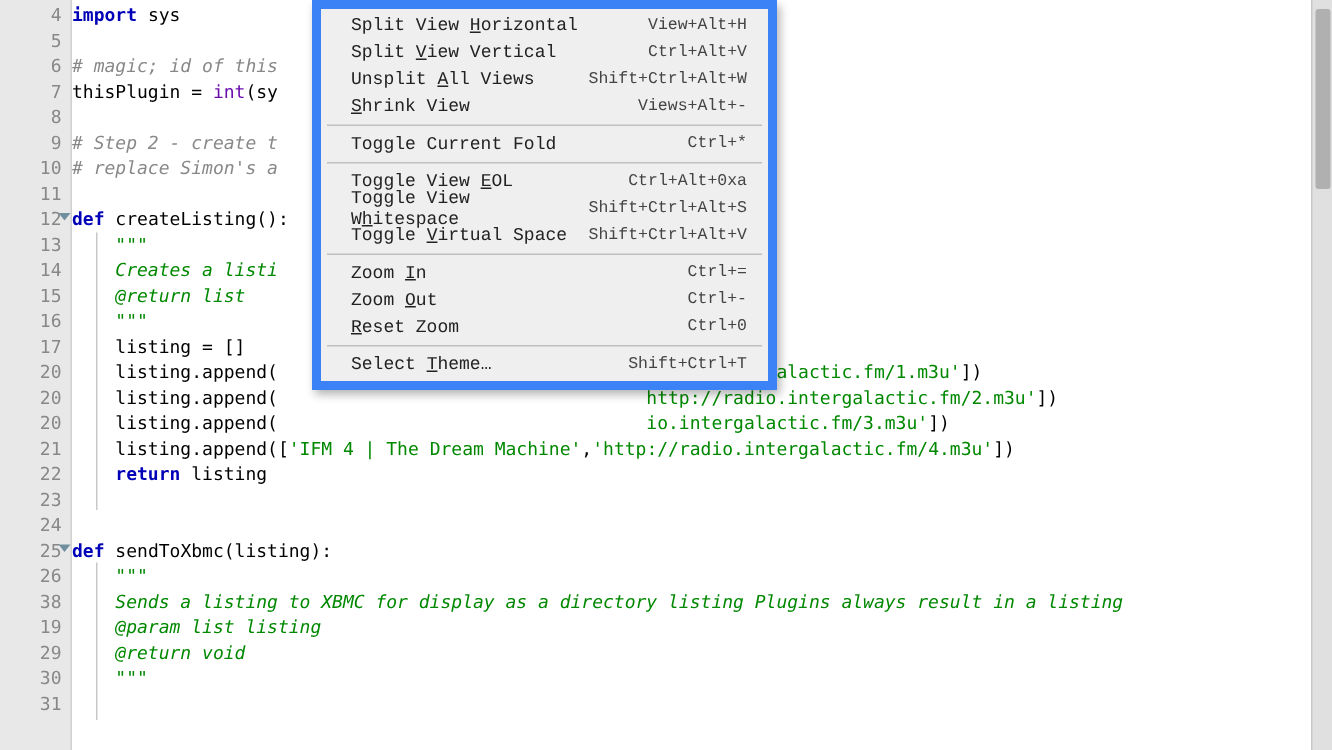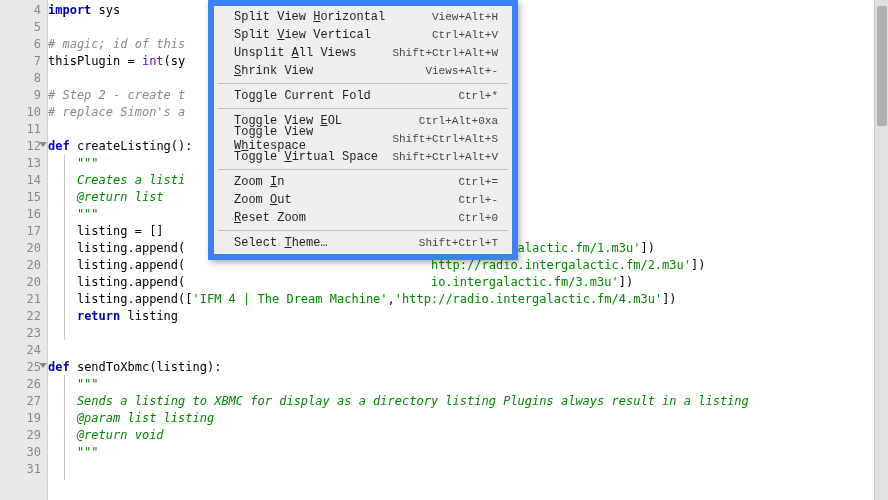--- a/index.html
+++ b/index.html
@@ -125,21 +125,21 @@
       <div class="ln">17</div>
       <div class="ln">20</div>
       <div class="ln">20</div>
       <div class="ln">20</div>
       <div class="ln">21</div>
       <div class="ln">22</div>
       <div class="ln">23</div>
       <div class="ln">24</div>
       <div class="ln">25<div class="fold-marker"></div></div>
       <div class="ln">26</div>
-      <div class="ln">27</div>
+      <div class="ln">38</div>
       <div class="ln">19</div>
       <div class="ln">29</div>
       <div class="ln">30</div>
       <div class="ln">31</div>
     </div>
   <div class="code-area" id="code"><div class="code-line"><span class="kw">import</span><span> sys</span></div><div class="code-line"></div><div class="code-line"><span class="com"># magic; id of this</span></div><div class="code-line"><span>thisPlugin = </span><span class="builtin">int</span><span>(sy</span></div><div class="code-line"></div><div class="code-line"><span class="com"># Step 2 - create t</span></div><div class="code-line"><span class="com"># replace Simon's a</span></div><div class="code-line"></div><div class="code-line"><span class="kw">def</span><span> createListing():</span></div><div class="code-line"><span class="doc">    """</span></div><div class="code-line"><span class="doc">    Creates a listi                                  ory listing</span></div><div class="code-line"><span class="doc">    @return list</span></div><div class="code-line"><span class="doc">    """</span></div><div class="code-line"><span>    listing = []</span></div><div class="code-line"><span>    listing.append(                                  </span><span class="str">radio.intergalactic.fm/1.m3u'</span><span>])</span></div><div class="code-line"><span>    listing.append(                                  </span><span class="str">http://radio.intergalactic.fm/2.m3u'</span><span>])</span></div><div class="code-line"><span>    listing.append(                                  </span><span class="str">io.intergalactic.fm/3.m3u'</span><span>])</span></div><div class="code-line"><span>    listing.append([</span><span class="str">'IFM 4 | The Dream Machine'</span><span>,</span><span class="str">'http://radio.intergalactic.fm/4.m3u'</span><span>])</span></div><div class="code-line"><span>    </span><span class="kw">return</span><span> listing</span></div><div class="code-line"></div><div class="code-line"></div><div class="code-line"><span class="kw">def</span><span> sendToXbmc(listing):</span></div><div class="code-line"><span class="doc">    """</span></div><div class="code-line"><span class="doc">    Sends a listing to XBMC for display as a directory listing Plugins always result in a listing</span></div><div class="code-line"><span class="doc">    @param list listing</span></div><div class="code-line"><span class="doc">    @return void</span></div><div class="code-line"><span class="doc">    """</span></div><div class="code-line"></div></div>
 </div>
 
 <div class="block-line" style="top:155px;height:185px"></div>
 <div class="block-line" style="top:375px;height:105px"></div>

